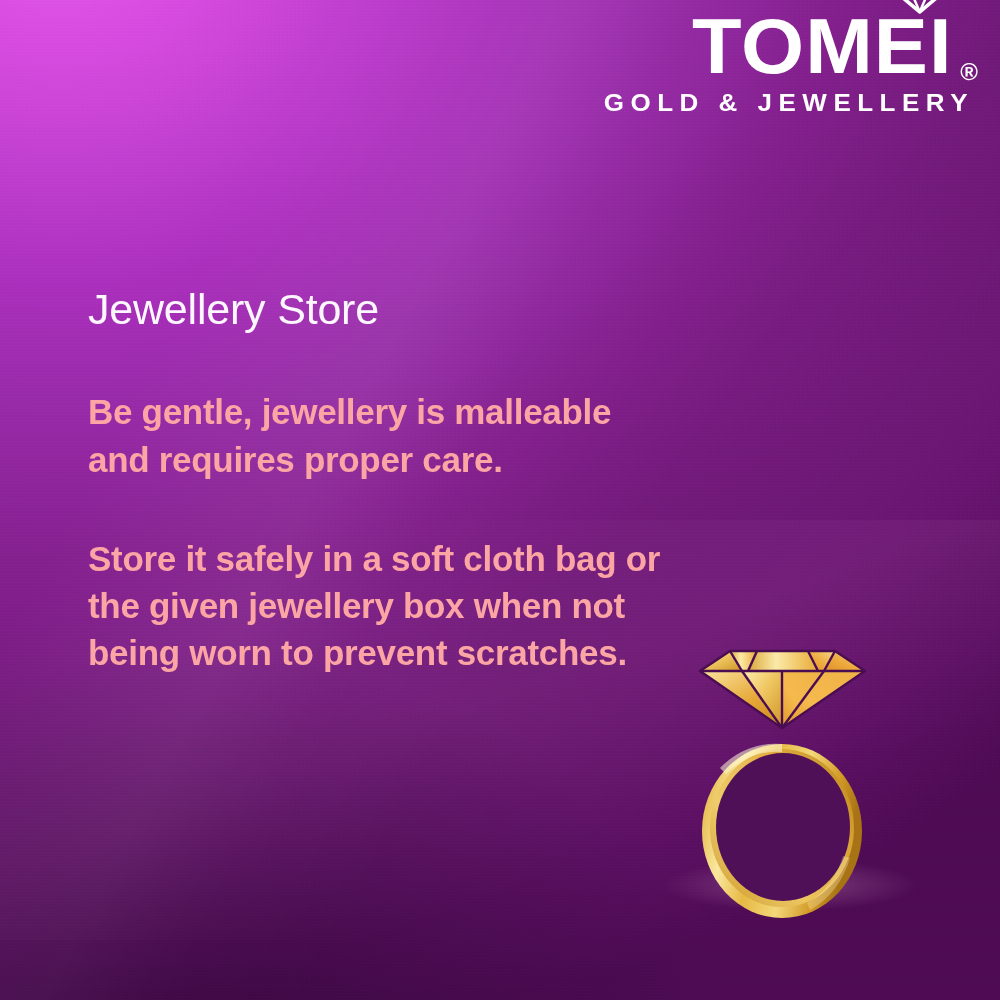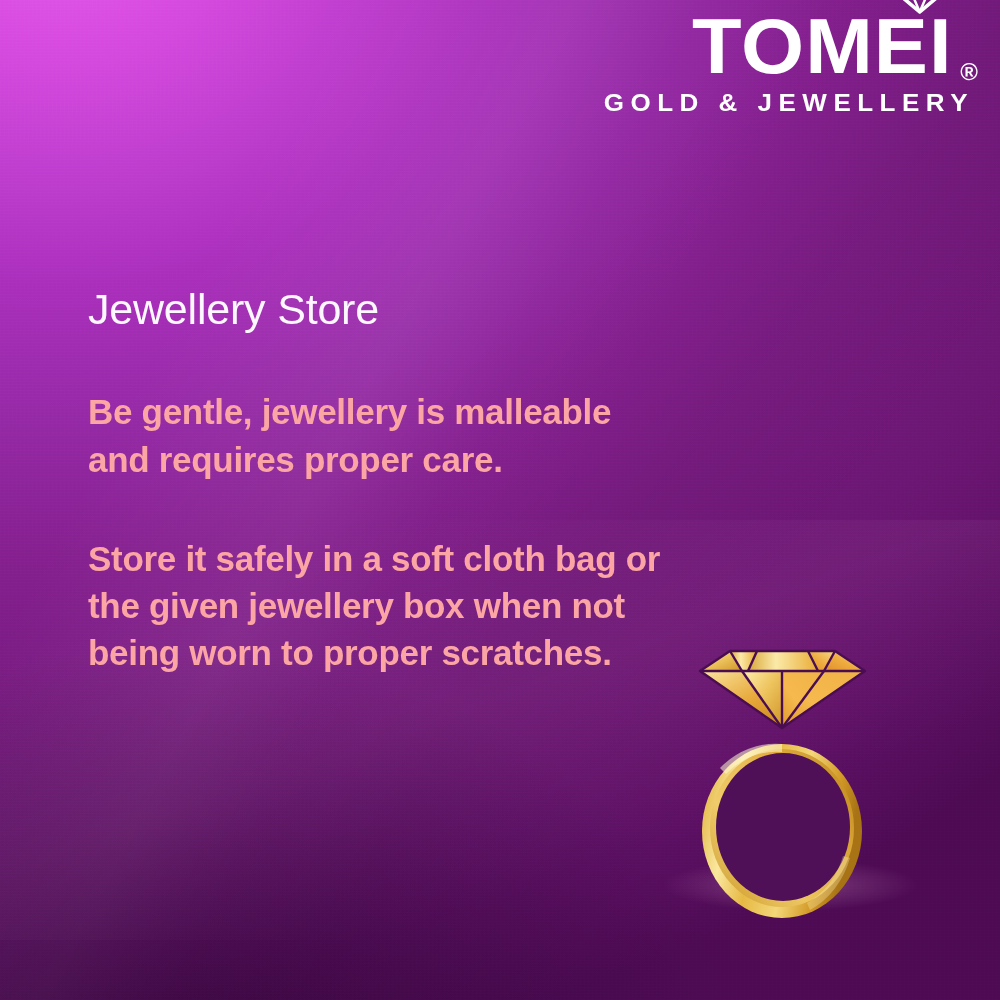--- a/index.html
+++ b/index.html
@@ -206,21 +206,21 @@
         </svg>
       </div>
       <div class="logo-reg">®</div>
     </div>
     <div class="logo-tagline">GOLD &amp; JEWELLERY</div>
   </div>
 
   <div class="copy">
     <h1 class="copy-heading">Jewellery Store</h1>
     <p class="copy-para">Be gentle, jewellery is malleable and requires proper care.</p>
-    <p class="copy-para">Store it safely in a soft cloth bag or the given jewellery box when not being worn to proper scratches.</p>
+    <p class="copy-para">Store it safely in a soft cloth bag or the given jewellery box when not being worn to prevent scratches.</p>
   </div>
 
   <div class="ring-art">
     <div class="ring-glow"></div>
     <svg viewBox="0 0 200 300" width="200" height="300" style="position:absolute;inset:0;" aria-hidden="true">
       <defs>
         <linearGradient id="gFacetA" x1="0" y1="0" x2="1" y2="1">
           <stop offset="0%" stop-color="#ffefb0"></stop>
           <stop offset="45%" stop-color="#efc661"></stop>
           <stop offset="100%" stop-color="#cf9527"></stop>

